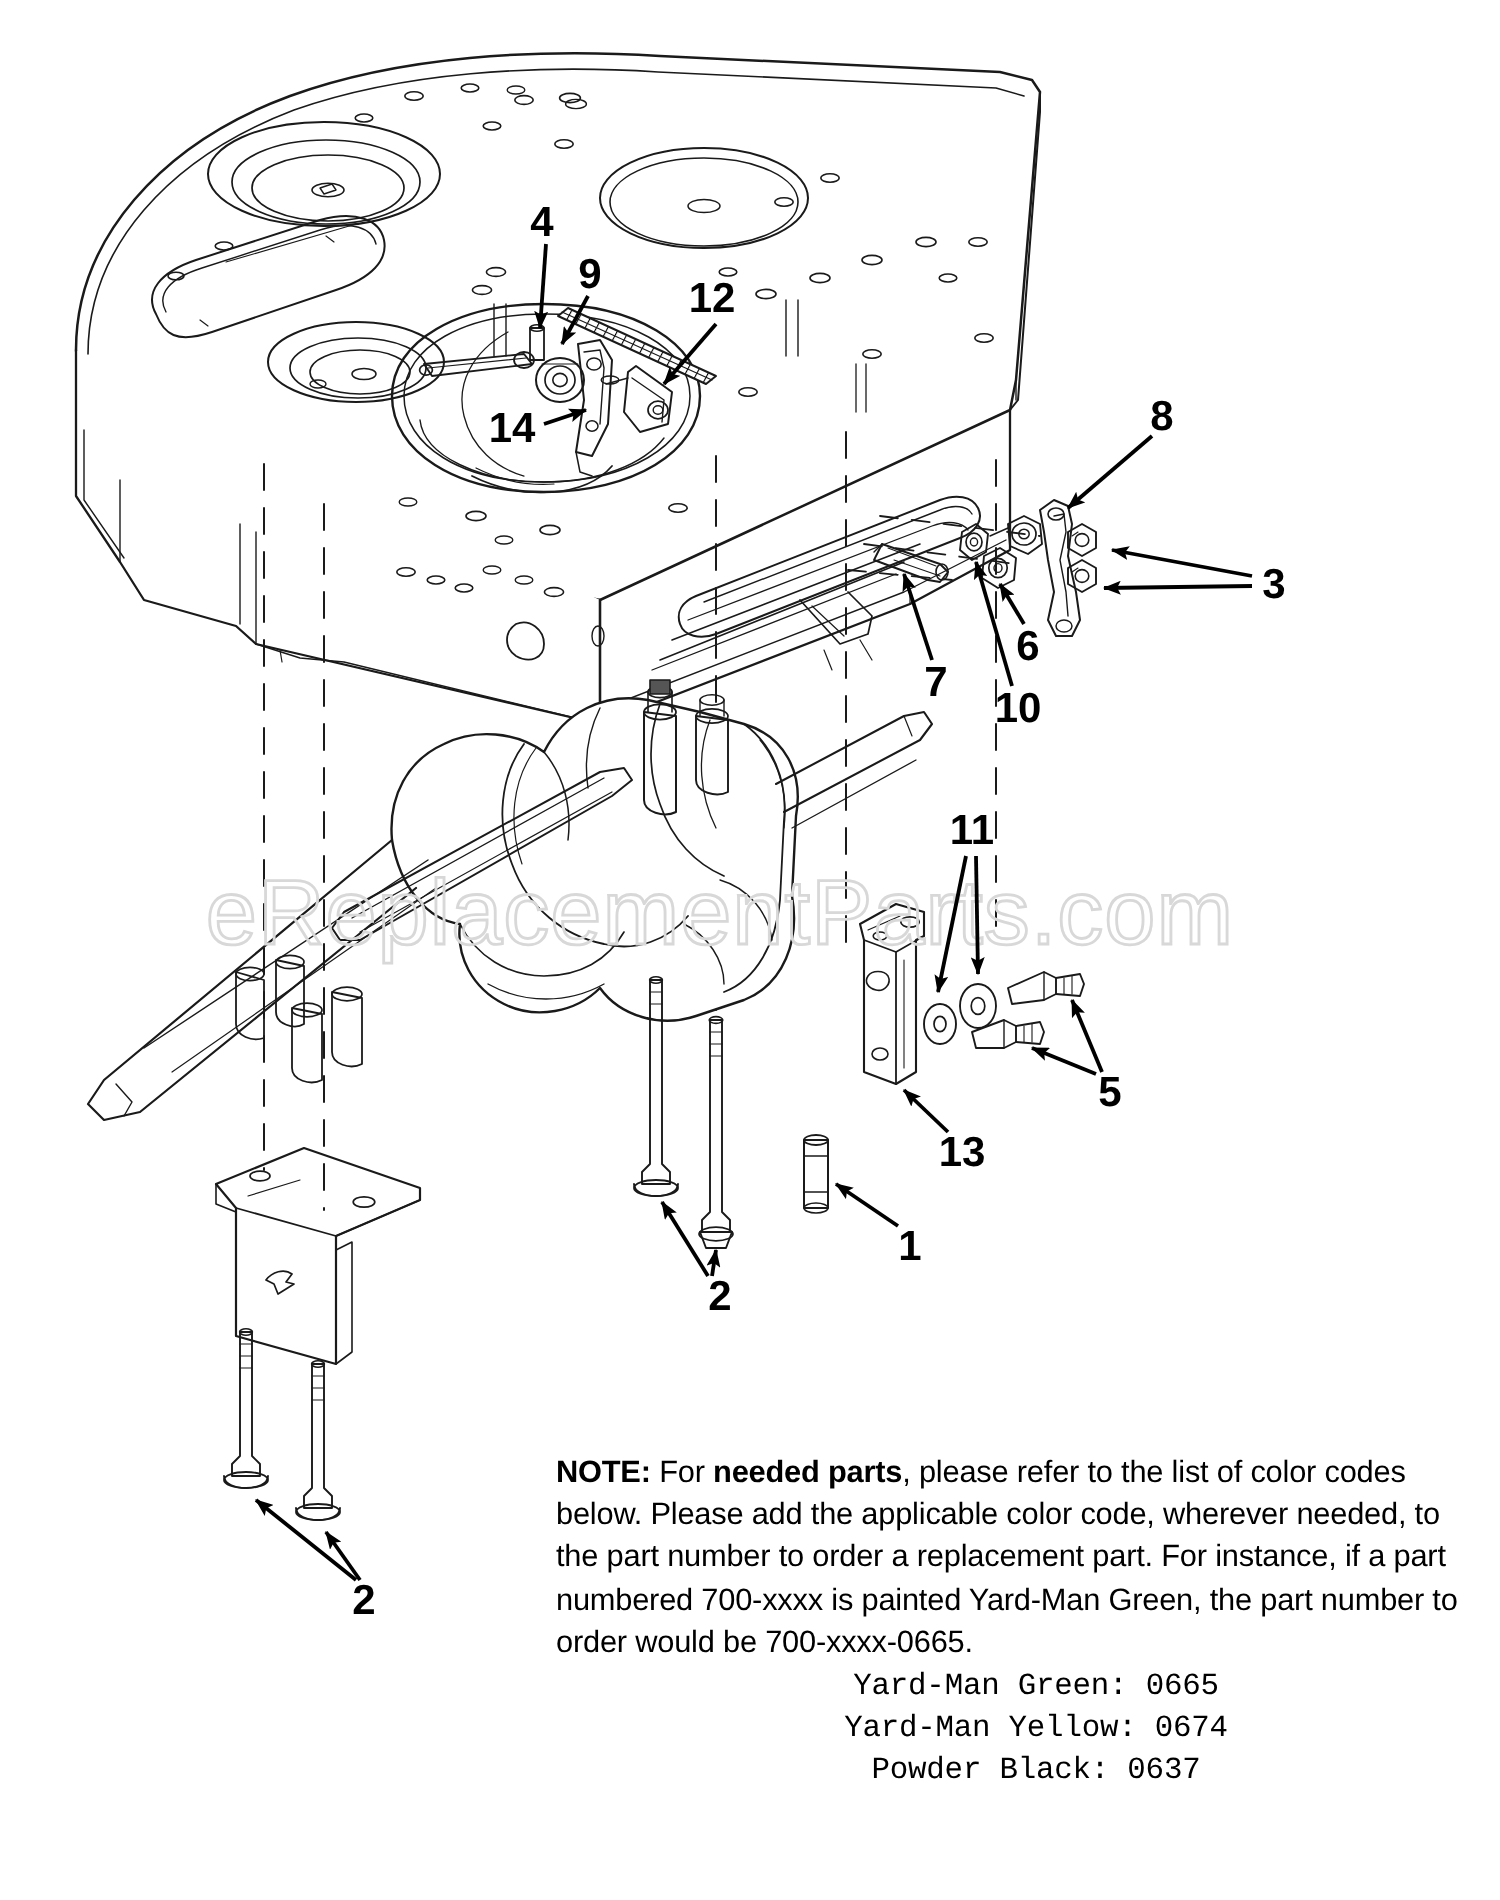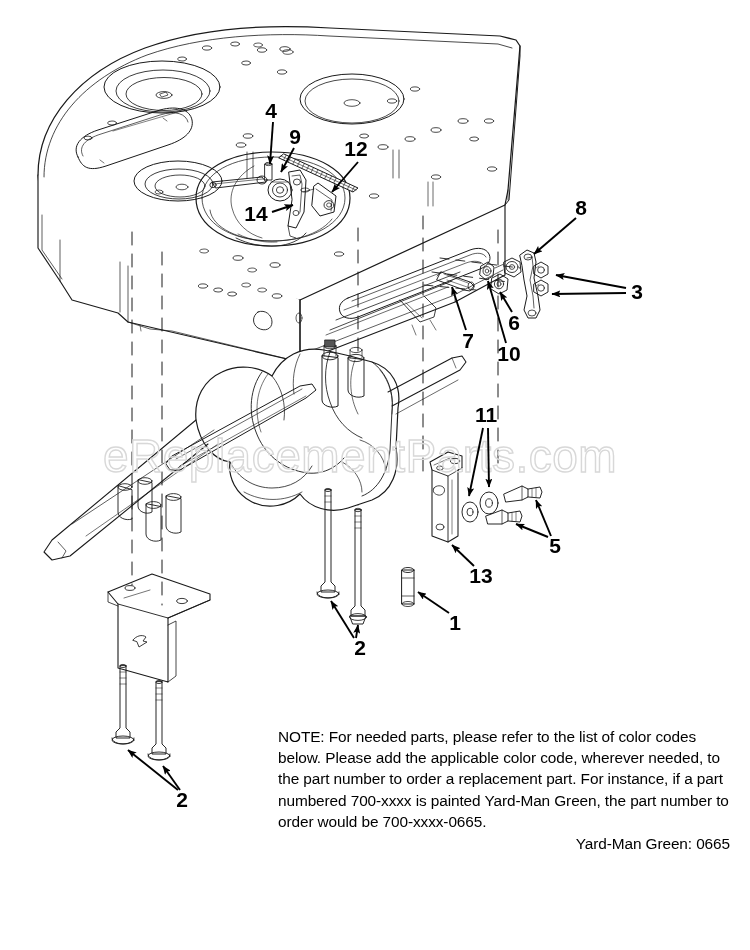--- a/index.html
+++ b/index.html
@@ -33,25 +33,26 @@
     width: 452px;
   }
   .note-para {
     font-size: 15.4px;
     line-height: 21.2px;
     letter-spacing: -0.1px;
     color: #000;
     text-align: left;
     margin: 0;
   }
-  .note-para b { font-weight: normal; }
+  .note-para b { font-weight: bold; }
   .color-codes {
     margin-top: 1px;
-    text-align: right;
+    text-align: center;
     padding-left: 28px;
+    font-family: Liberation Mono, monospace;
   }
   .color-code-line {
     font-size: 15.4px;
     line-height: 21.2px;
     letter-spacing: -0.1px;
     color: #000;
   }
 </style>
 </head>
 <body>
@@ -472,16 +473,18 @@
       <text x="455" y="630">1</text>
       <text x="360" y="655">2</text>
       <text x="182" y="807">2</text>
     </g>
   </svg>
 
   <div class="note-block">
     <p class="note-para"><b>NOTE:</b><span> For </span><b>needed parts</b><span>, please refer to the list of color codes below.  Please add the applicable color code, wherever needed, to the part number to order a replacement part.  For instance, if a part numbered 700-xxxx is painted Yard-Man Green, the part number to order would be 700-xxxx-0665.</span></p>
     <div class="color-codes">
       <div class="color-code-line">Yard-Man Green: 0665</div>
+      <div class="color-code-line">Yard-Man Yellow: 0674</div>
+      <div class="color-code-line">Powder Black: 0637</div>
     </div>
   </div>
 
 </div>
 
 </body></html>

